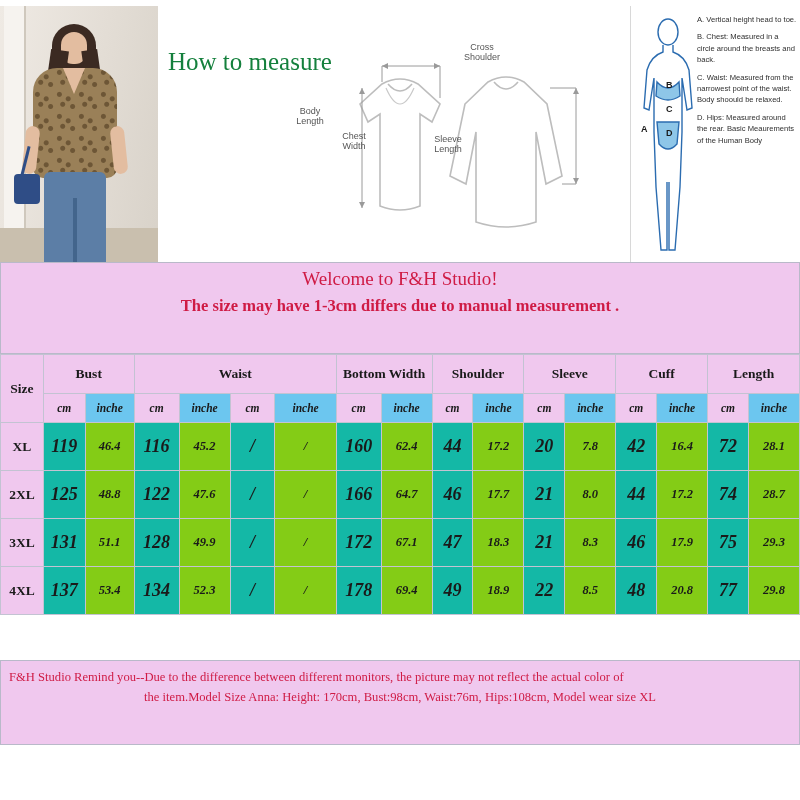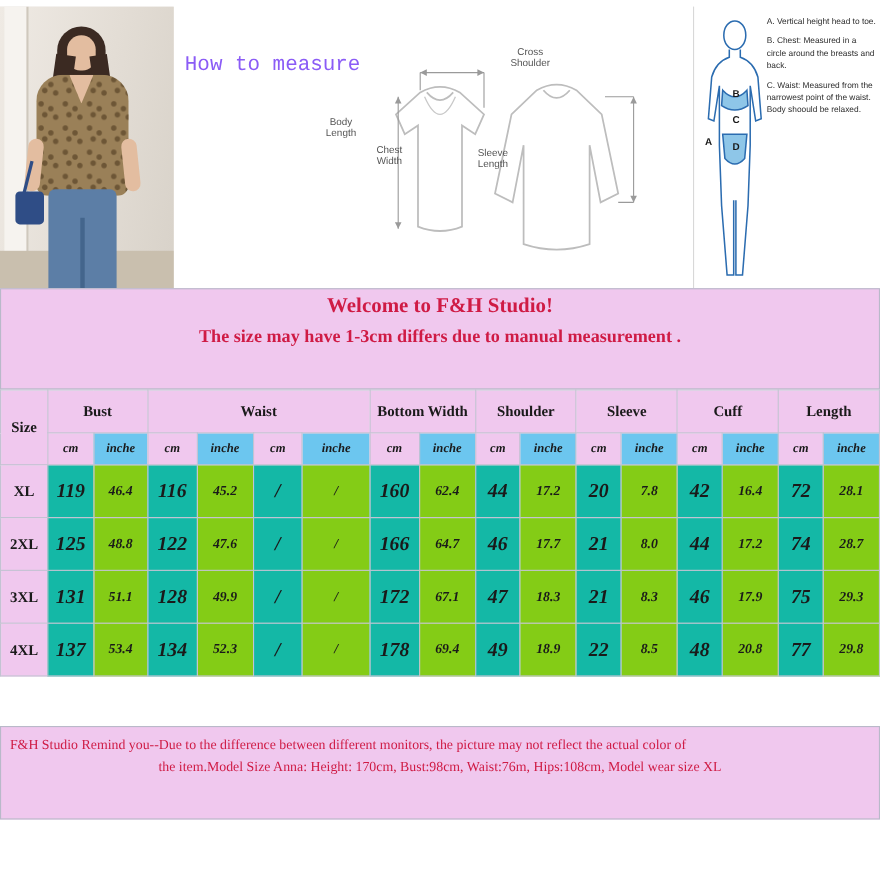--- a/index.html
+++ b/index.html
@@ -186,23 +186,23 @@
     position: absolute;
     left: 160px;
     top: 6px;
     width: 470px;
     height: 256px;
   }
   .howto-title {
     position: absolute;
     left: 8px;
     top: 42px;
-    font-size: 19px;
-    color: #8b5cf6;
-    font-family: Liberation Mono, monospace;
+    font-size: 25px;
+    color: #15803d;
+    font-family: Liberation Serif, serif;
   }
   .tee-diagram {
     position: absolute;
     left: 140px;
     top: 30px;
     width: 320px;
     height: 220px;
   }
   .lbl {
     position: absolute;
@@ -242,21 +242,21 @@
     background: #f0c8ee;
     border: 1px solid #b9b9c9;
     box-sizing: border-box;
     text-align: center;
     color: #cf1b45;
     font-family: "Liberation Serif", serif;
   }
   .pink-header .l1 {
     margin-top: 5px;
     font-size: 19px;
-    font-weight: bold;
+    font-weight: normal;
   }
   .pink-header .l2 {
     margin-top: 6px;
     font-size: 16.5px;
     font-weight: bold;
   }
   .pink-header .l3 {
     margin-top: 6px;
     font-size: 16px;
     font-weight: bold;
@@ -413,20 +413,21 @@
           <text x="8" y="120">A</text>
           <text x="33" y="76">B</text>
           <text x="33" y="100">C</text>
           <text x="33" y="124">D</text>
         </g>
       </svg>
       <div class="body-text">
         <p>A. Vertical height head to toe.</p>
         <p>B. Chest: Measured in a circle around the breasts and back.</p>
         <p>C. Waist: Measured from the narrowest point of the waist. Body shoould be relaxed.</p>
+        <p>D. Hips: Measured around the rear. Basic Meaurements of the Human Body</p>
       </div>
     </div>
   </div>
 
   <div class="pink-header">
     <div class="l1">Welcome to F&amp;H Studio!</div>
     <div class="l2">The size may have 1-3cm differs due to manual measurement .</div>
   </div>
 
   <table class="size-table">

